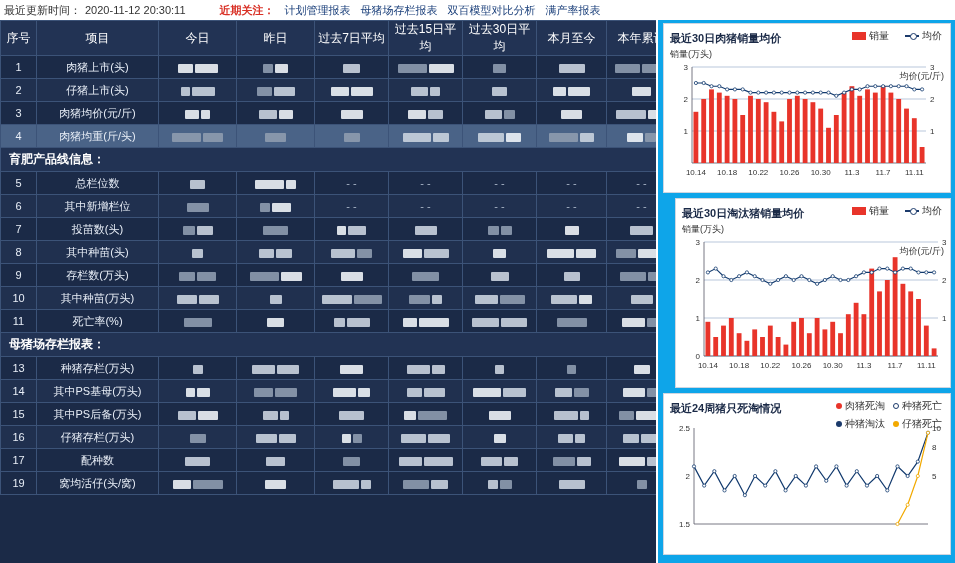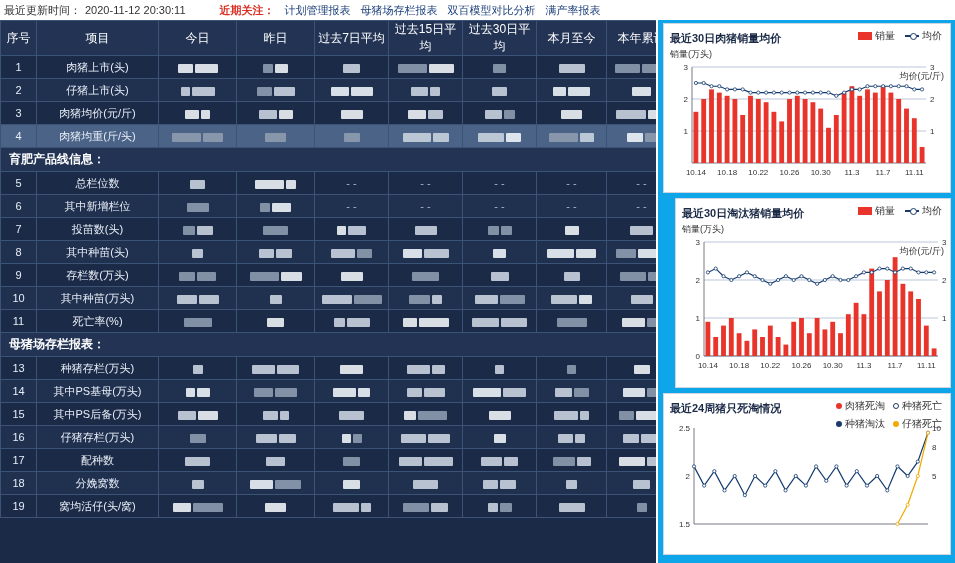--- a/index.html
+++ b/index.html
@@ -118,21 +118,21 @@
   .card-title {
     font-size: 11px;
     font-weight: bold;
     color: #1b2a47;
     display: inline-block;
   }
   .legend {
     position: absolute;
     right: 8px; top: 5px;
     display: flex;
-    gap: 10px;
+    gap: 16px;
     align-items: center;
     font-size: 10px;
     color: #333;
   }
   .legend .sw {
     display: inline-block;
     width: 14px; height: 8px;
     background: #e8342a;
     margin-right: 3px;
     vertical-align: middle;
@@ -384,31 +384,20 @@
             <tr class="row">
               <td class="idx">17</td>
               <td class="item">配种数</td>
               <td><span class="blk" style="width:25px"></span></td>
               <td><span class="blk" style="width:19px"></span></td>
               <td><span class="blk dk" style="width:17px"></span></td>
               <td><span class="blk" style="width:23px"></span><span class="blk" style="width:29px"></span></td>
               <td><span class="blk" style="width:21px"></span><span class="blk" style="width:14px"></span></td>
               <td><span class="blk dk" style="width:22px"></span><span class="blk" style="width:14px"></span></td>
               <td><span class="blk lt" style="width:26px"></span><span class="blk" style="width:17px"></span></td>
-            </tr>
-            <tr class="row alt">
-              <td class="idx">18</td>
-              <td class="item">分娩窝数</td>
-              <td><span class="blk" style="width:12px"></span></td>
-              <td><span class="blk lt" style="width:23px"></span><span class="blk dk" style="width:26px"></span></td>
-              <td><span class="blk lt" style="width:17px"></span></td>
-              <td><span class="blk" style="width:25px"></span></td>
-              <td><span class="blk" style="width:15px"></span><span class="blk" style="width:16px"></span></td>
-              <td><span class="blk" style="width:11px"></span></td>
-              <td><span class="blk" style="width:17px"></span></td>
             </tr>
             <tr class="row">
               <td class="idx">19</td>
               <td class="item">窝均活仔(头/窝)</td>
               <td><span class="blk lt" style="width:18px"></span><span class="blk dk" style="width:30px"></span></td>
               <td><span class="blk lt" style="width:21px"></span></td>
               <td><span class="blk" style="width:26px"></span><span class="blk" style="width:10px"></span></td>
               <td><span class="blk dk" style="width:26px"></span><span class="blk" style="width:17px"></span></td>
               <td><span class="blk" style="width:10px"></span><span class="blk dk" style="width:12px"></span></td>
               <td><span class="blk" style="width:26px"></span></td>

